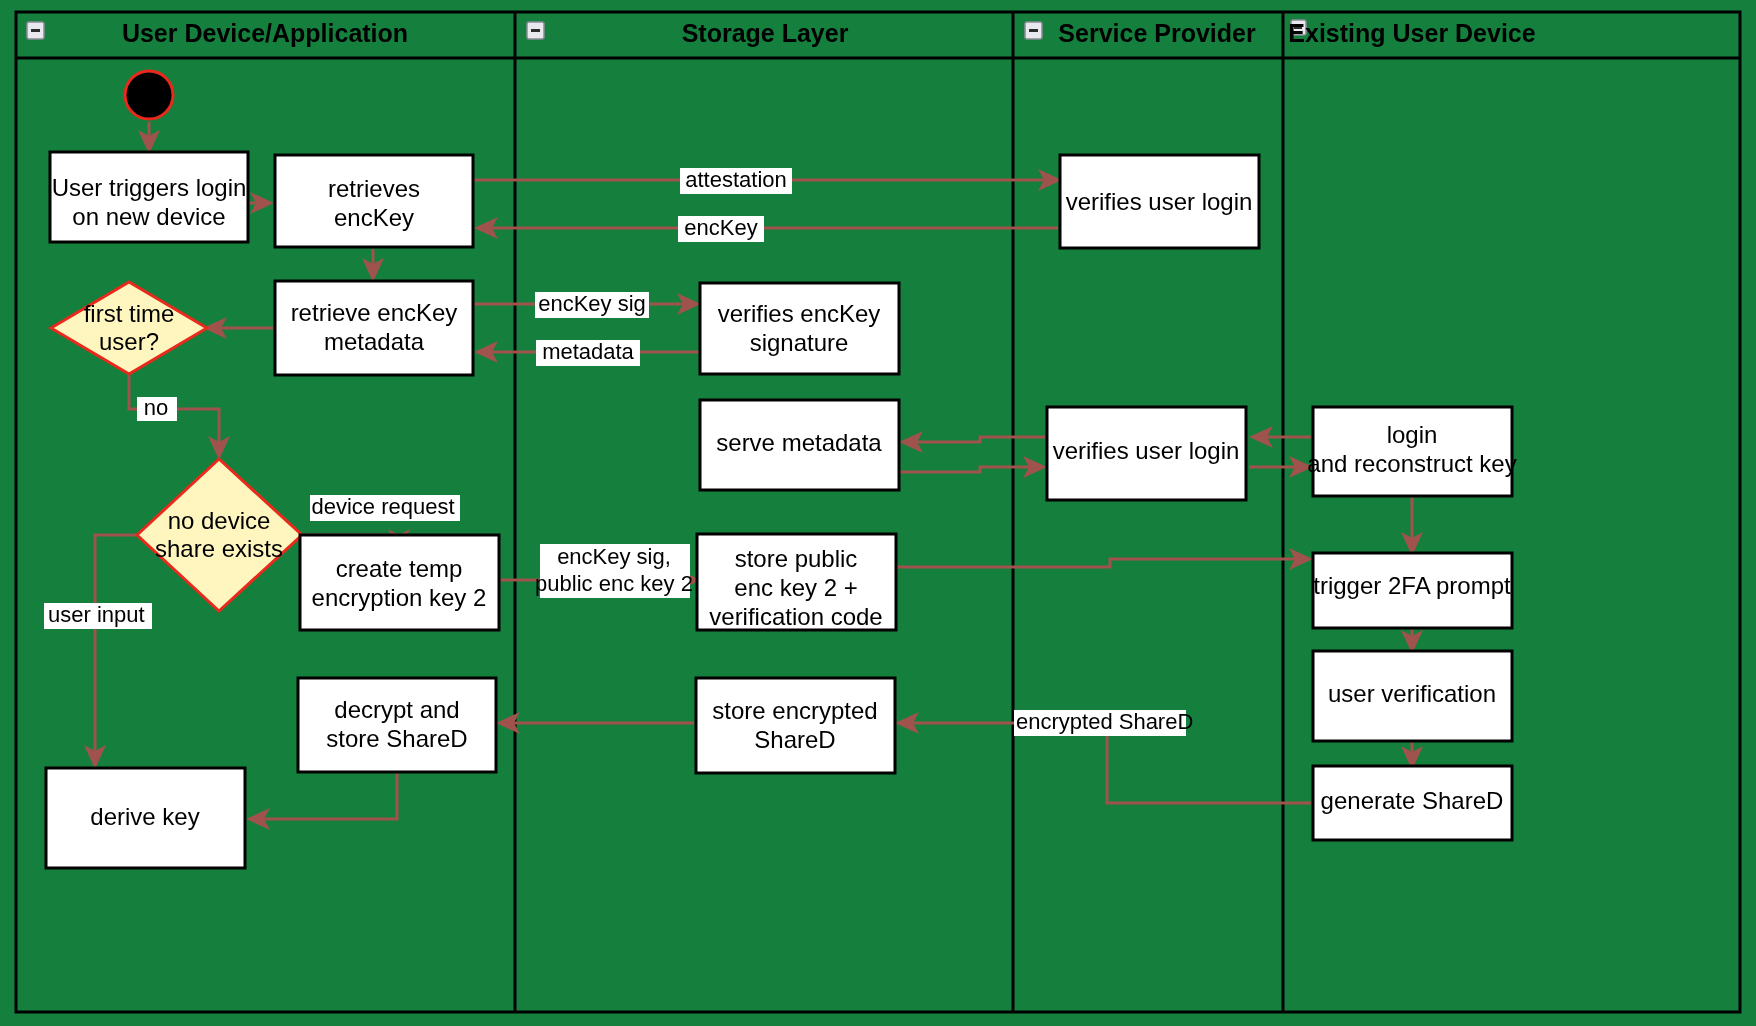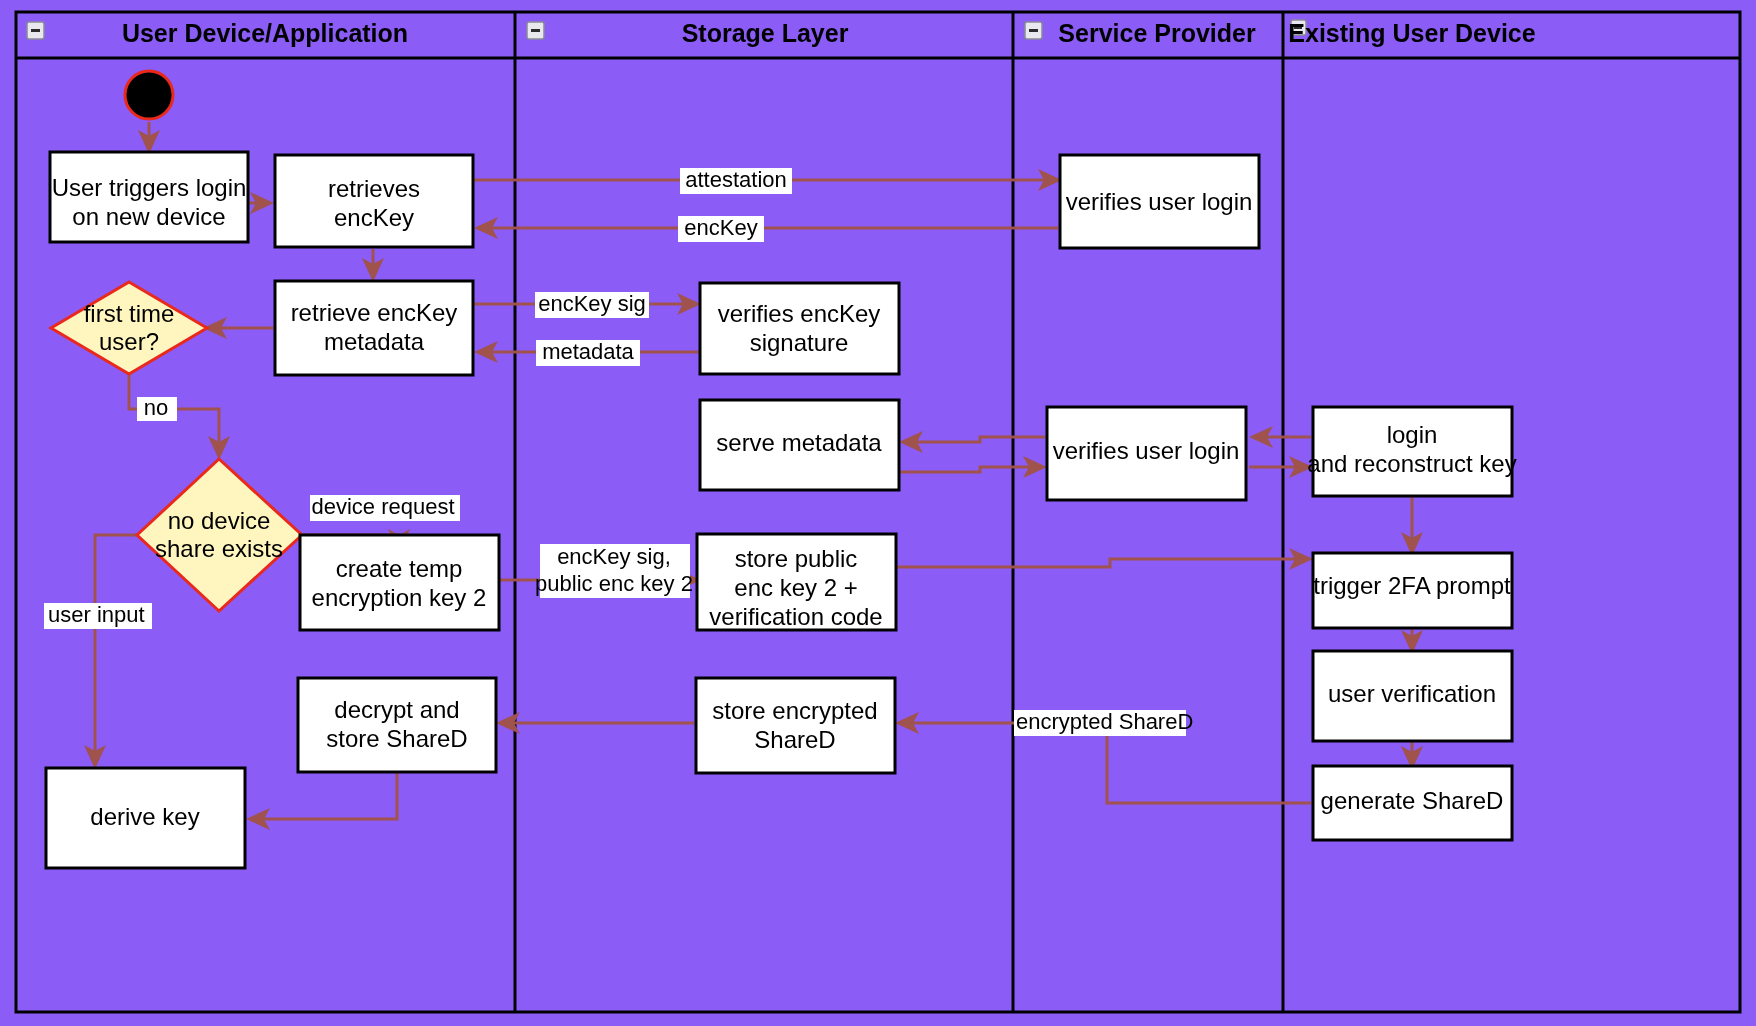--- a/index.html
+++ b/index.html
@@ -5,21 +5,21 @@
   html, body {
     margin: 0;
     padding: 0;
     background: #ffffff;
     font-family: "Liberation Sans", sans-serif;
   }
   #canvas {
     position: relative;
     width: 1756px;
     height: 1026px;
-    background: #8b5cf6;
+    background: #15803d;
     overflow: hidden;
   }
   svg#diagram {
     position: absolute;
     left: 0; top: 0;
     width: 1756px;
     height: 1026px;
   }
   .lane-title {
     font-family: "Liberation Sans", sans-serif;

